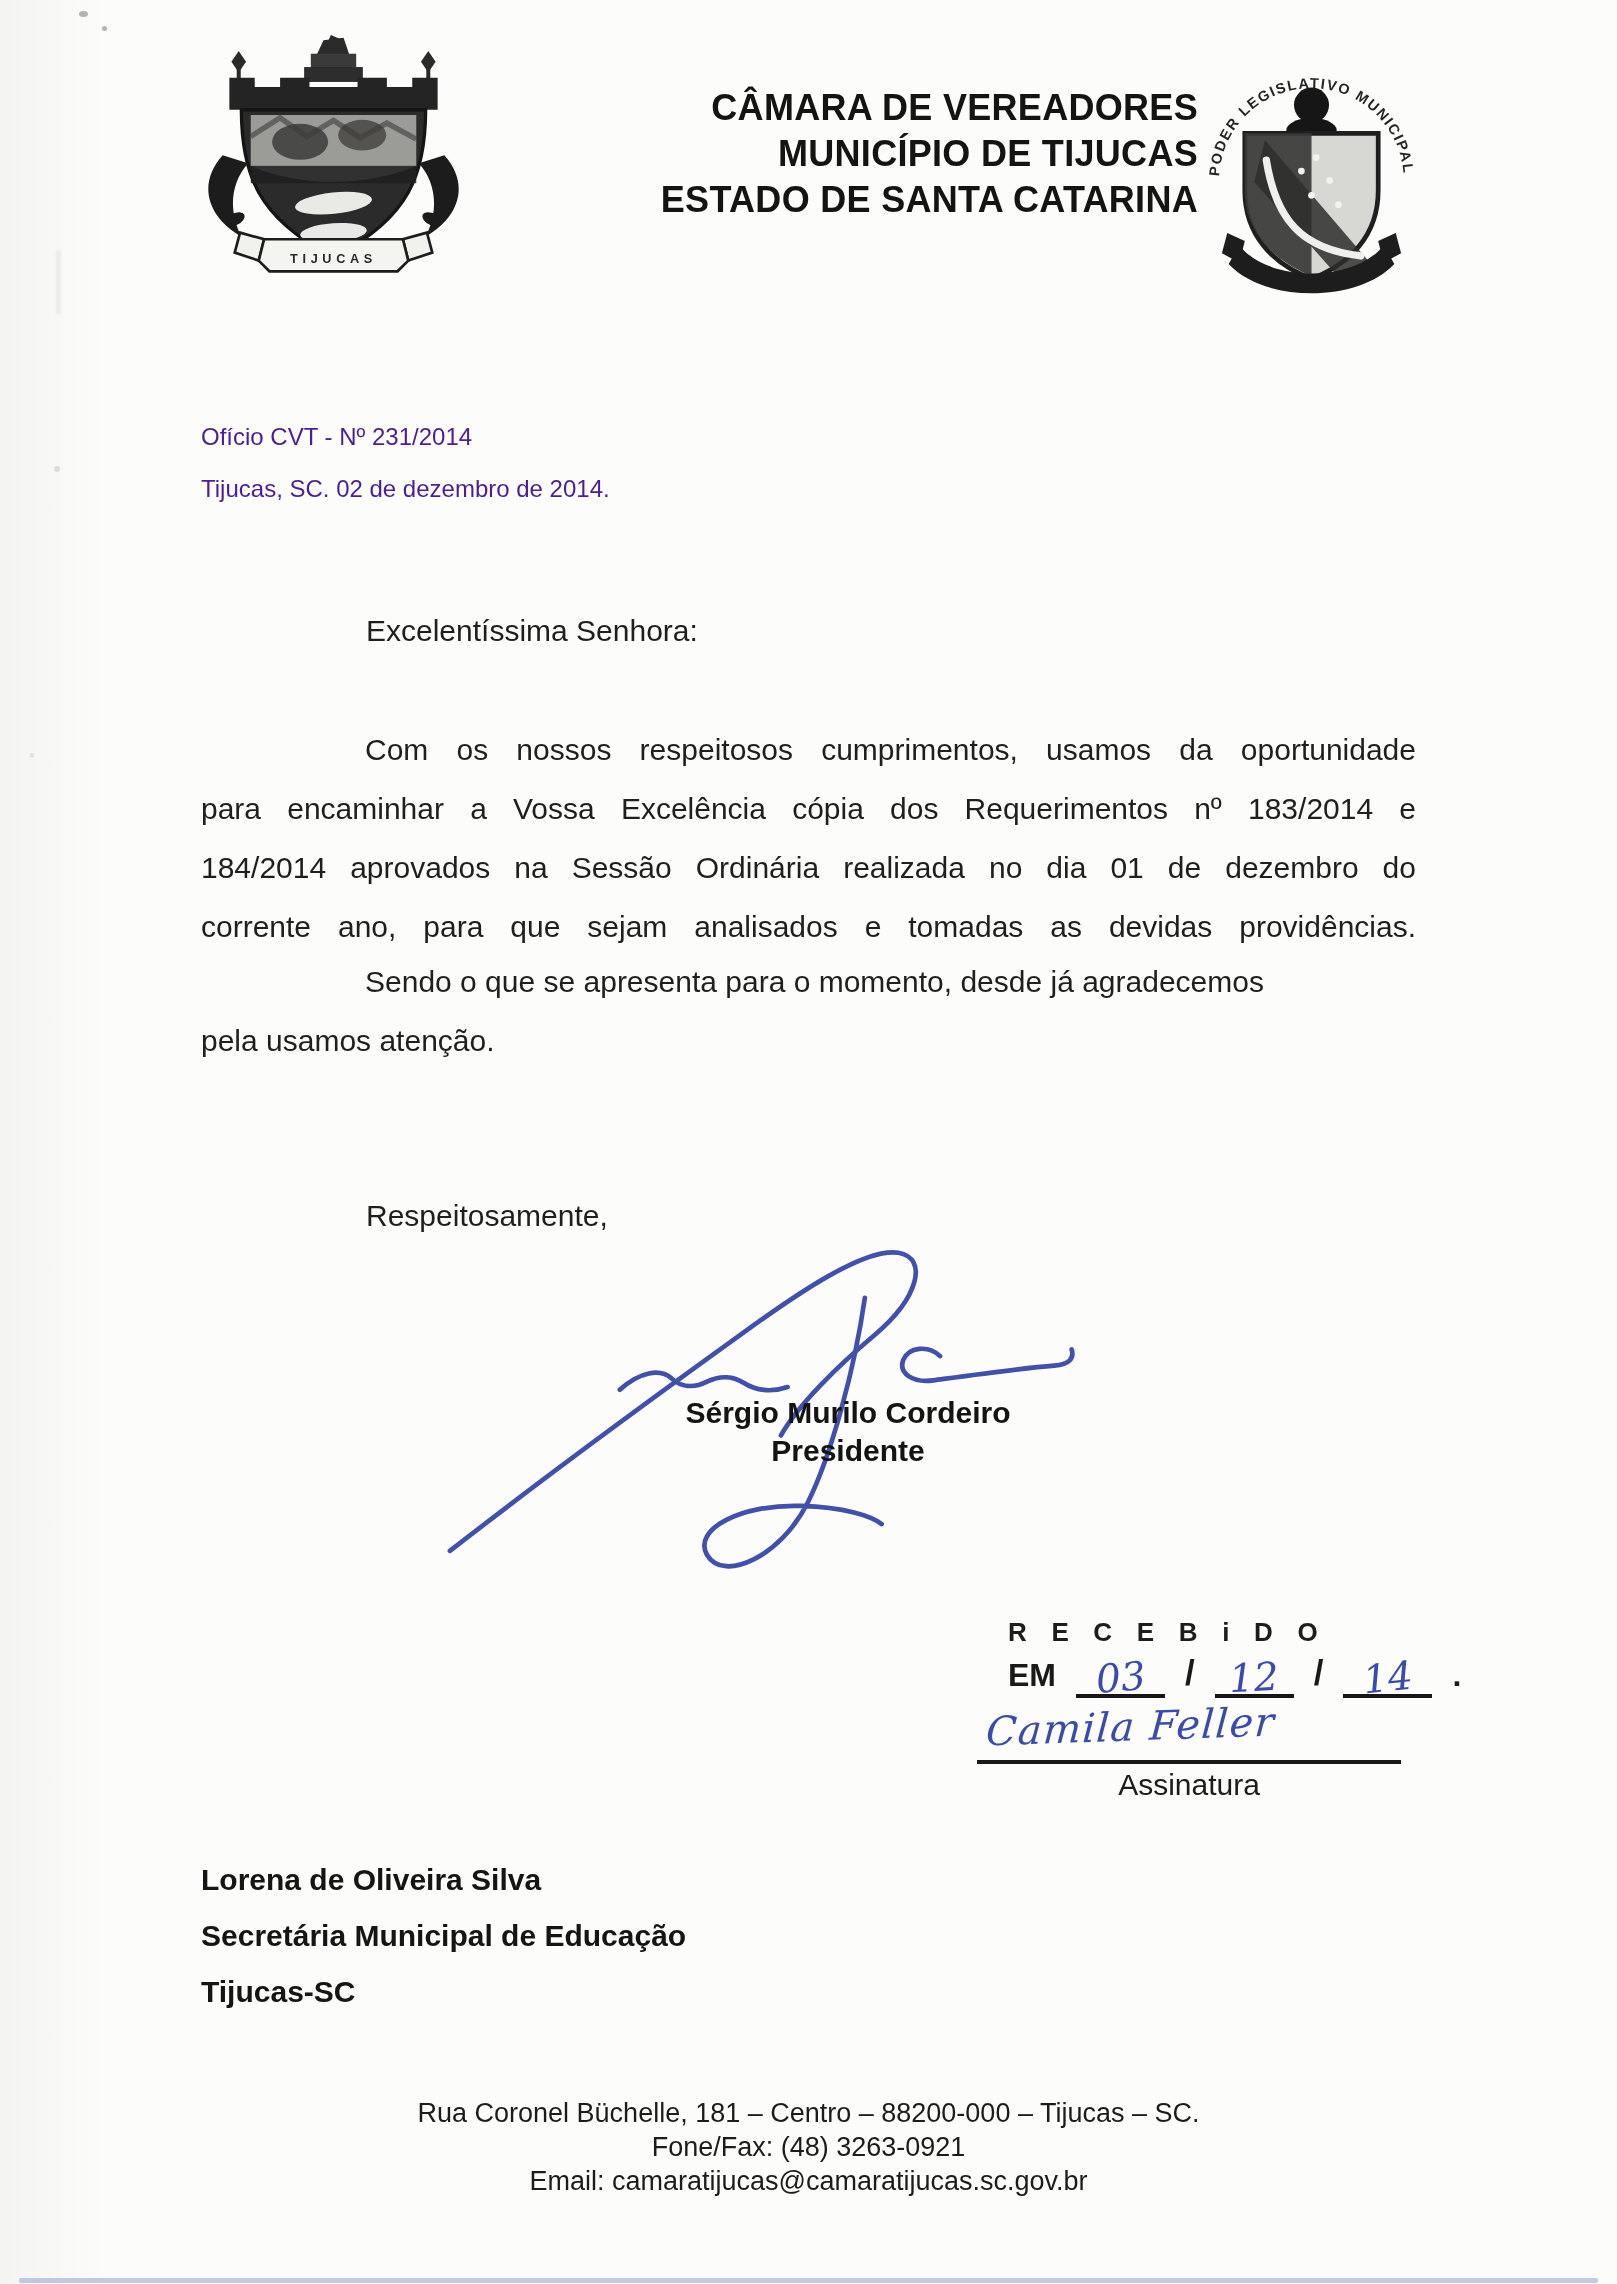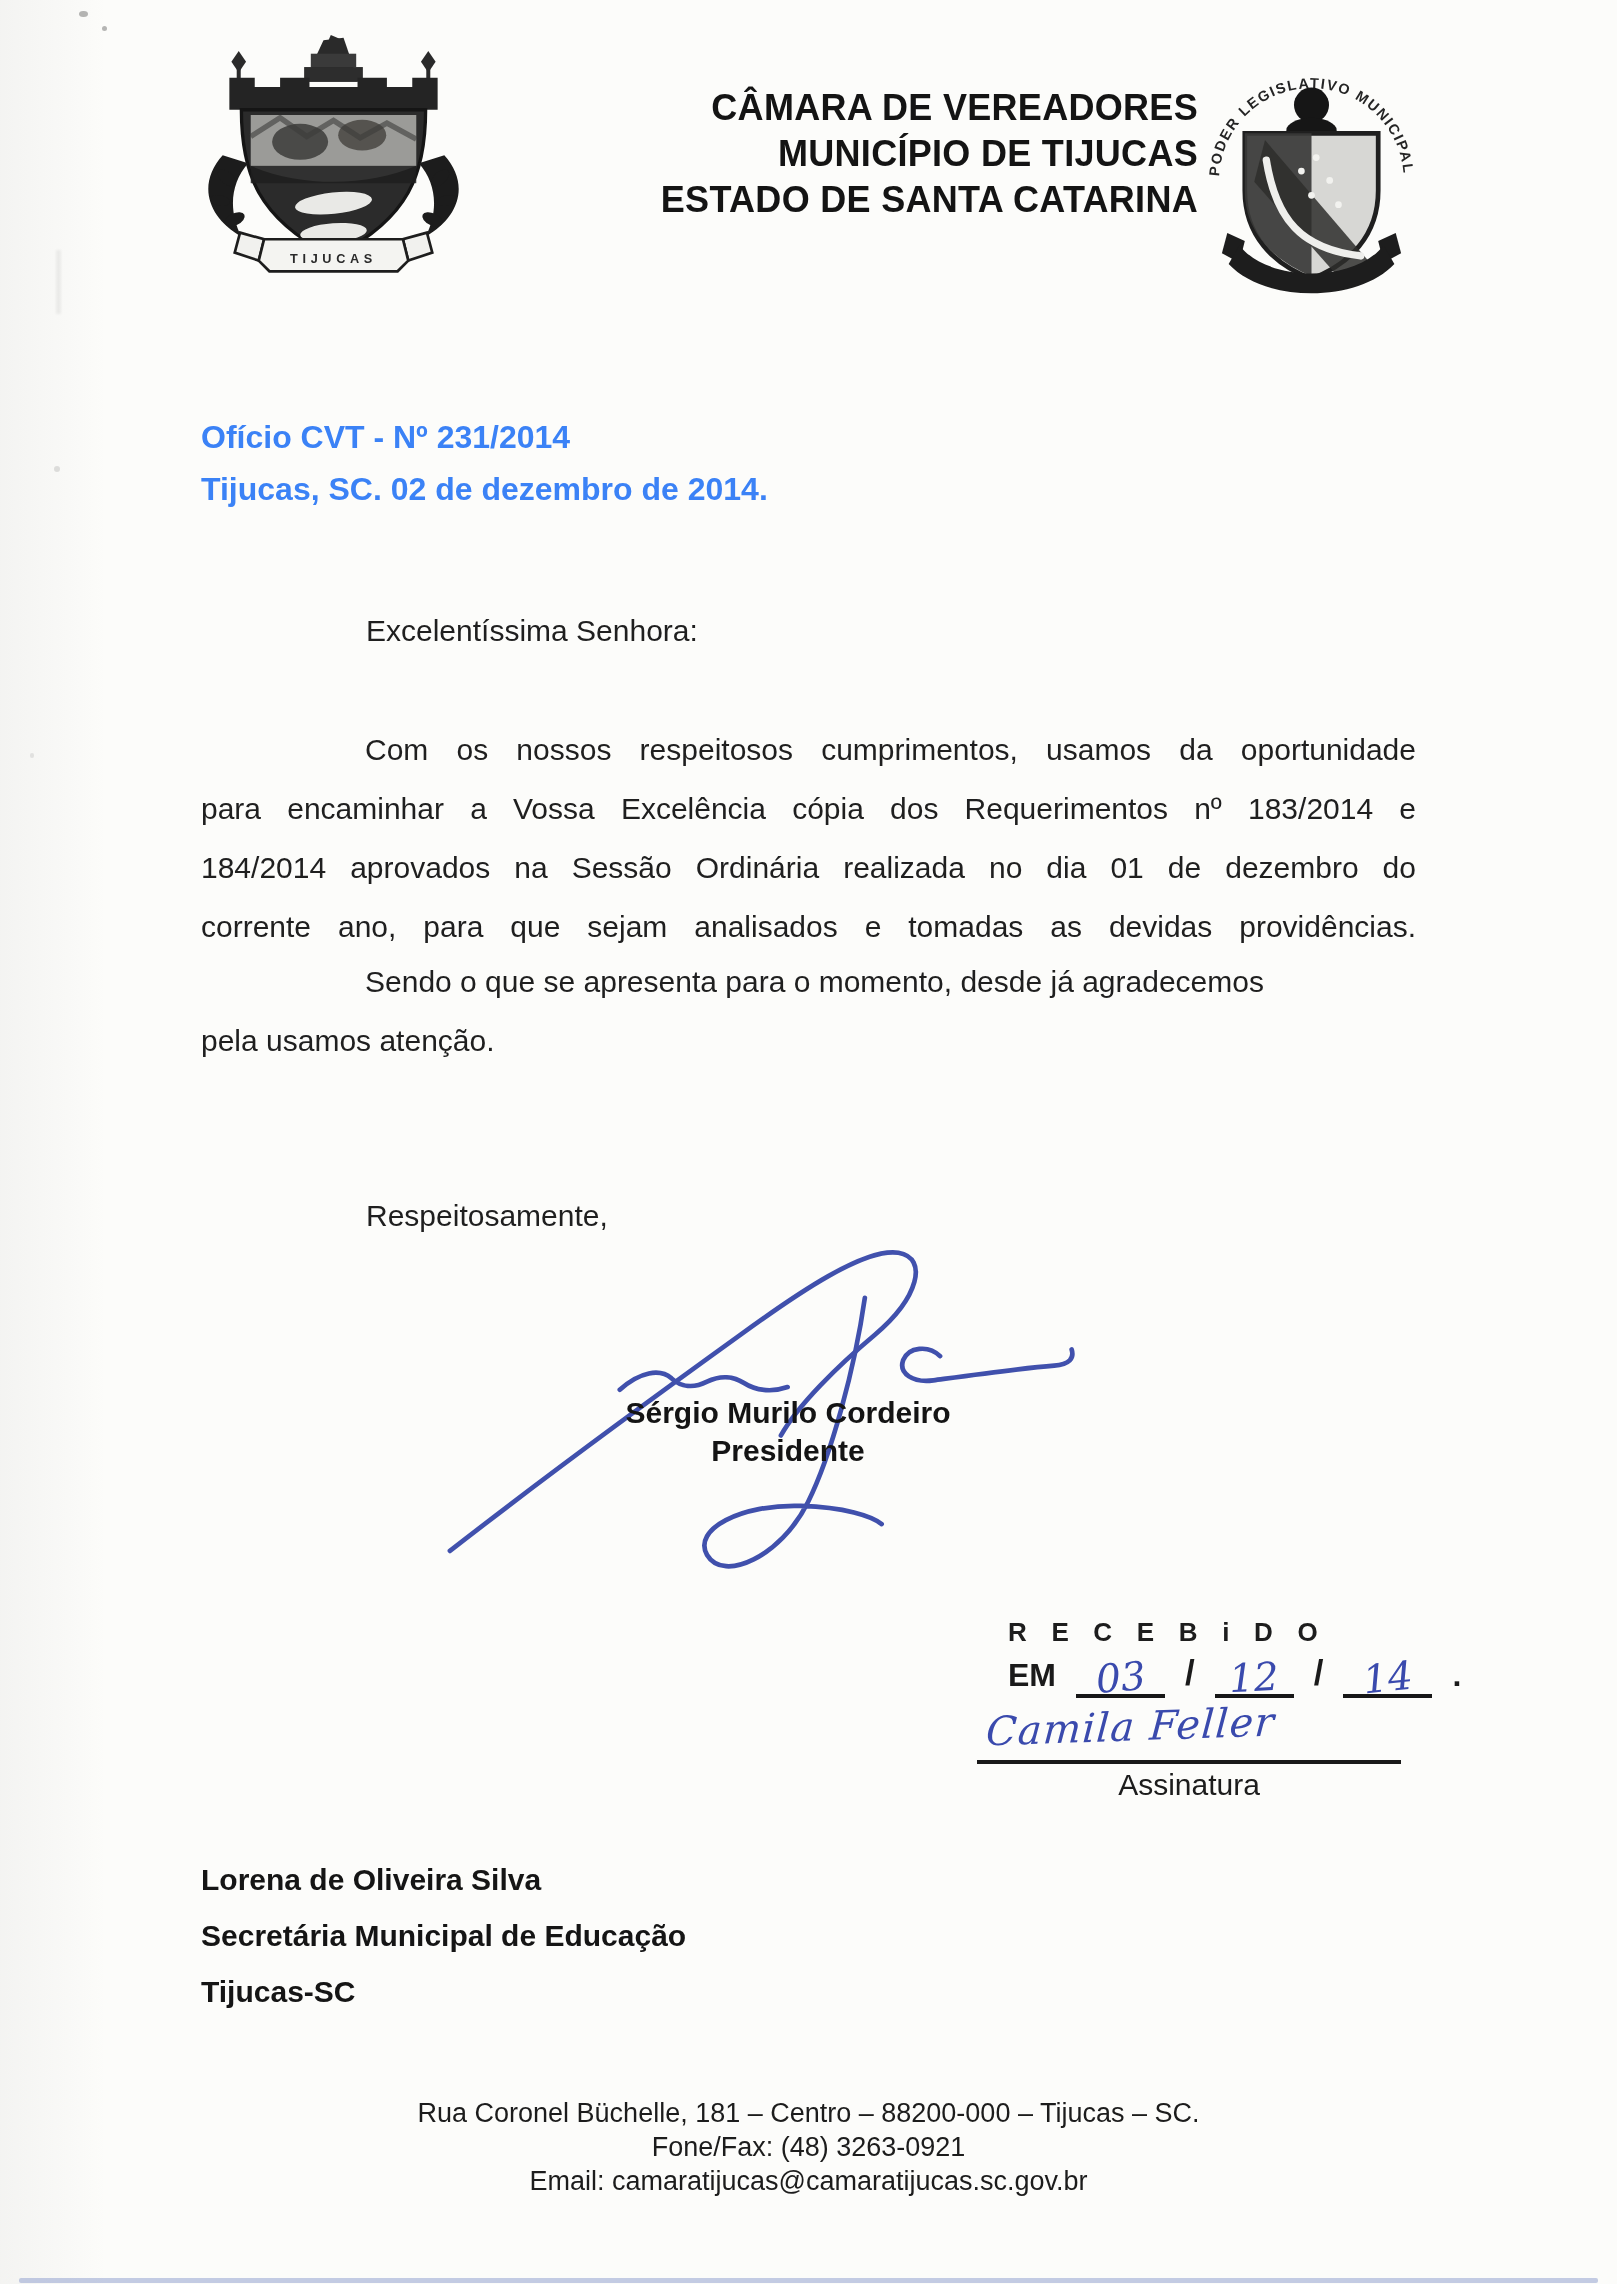--- a/index.html
+++ b/index.html
@@ -18,34 +18,34 @@
   .bottom-artifact{left:19px;top:2278px;width:1579px;height:4.7px;
     background:#93a2cf;opacity:.55;border-radius:2px;}
 
   
   .crest-svg{left:200px;top:35px;}
   .seal-svg{left:1200px;top:39px;}
   .hdr-title{left:473px;top:85px;width:725px;text-align:right;
     font-size:36px;font-weight:bold;line-height:46px;letter-spacing:0.3px;color:#141414;}
 
   
-  .ref{left:201px;top:411px;font-size:32px;font-weight:bold;line-height:52px;color:#3b82f6;}
+  .ref{left:201px;top:411px;font-size:24px;font-weight:normal;line-height:52px;color:#4c1d95;}
 
   
   .salutation{left:366px;top:614px;font-size:30px;color:#1f1f1f;}
   .para{left:201px;width:1215px;font-size:30px;line-height:59px;color:#1f1f1f;}
   .p1{top:720px;}
   .p2{top:952px;}
   .jl{text-align:justify;text-align-last:justify;}
   .ind{padding-left:164px;}
   .closing{left:366px;top:1199px;font-size:30px;color:#1f1f1f;}
 
   
   .sig-svg{left:435px;top:1234px;}
-  .signer{left:580px;top:1394px;width:416px;text-align:center;
+  .signer{left:640px;top:1394px;width:416px;text-align:center;
     font-size:30px;font-weight:bold;line-height:38px;color:#141414;}
 
   
   .stamp-title{left:1008px;top:1617px;font-size:26px;font-weight:bold;
     letter-spacing:8.7px;color:#1d1d1d;white-space:nowrap;}
   .stamp-row{left:1008px;top:1653px;display:flex;align-items:flex-end;gap:20px;color:#1a1a1a;justify-content:flex-end;}
   .stamp-em{font-size:32px;font-weight:bold;padding-bottom:4px;}
   .dseg{border-bottom:4px solid #171717;text-align:center;}
   .dseg.day{width:89px;}.dseg.mon{width:79px;}.dseg.yr{width:89px;}
   .hand{font-family:"DejaVu Serif",serif;font-style:italic;color:#3a4aad;}

